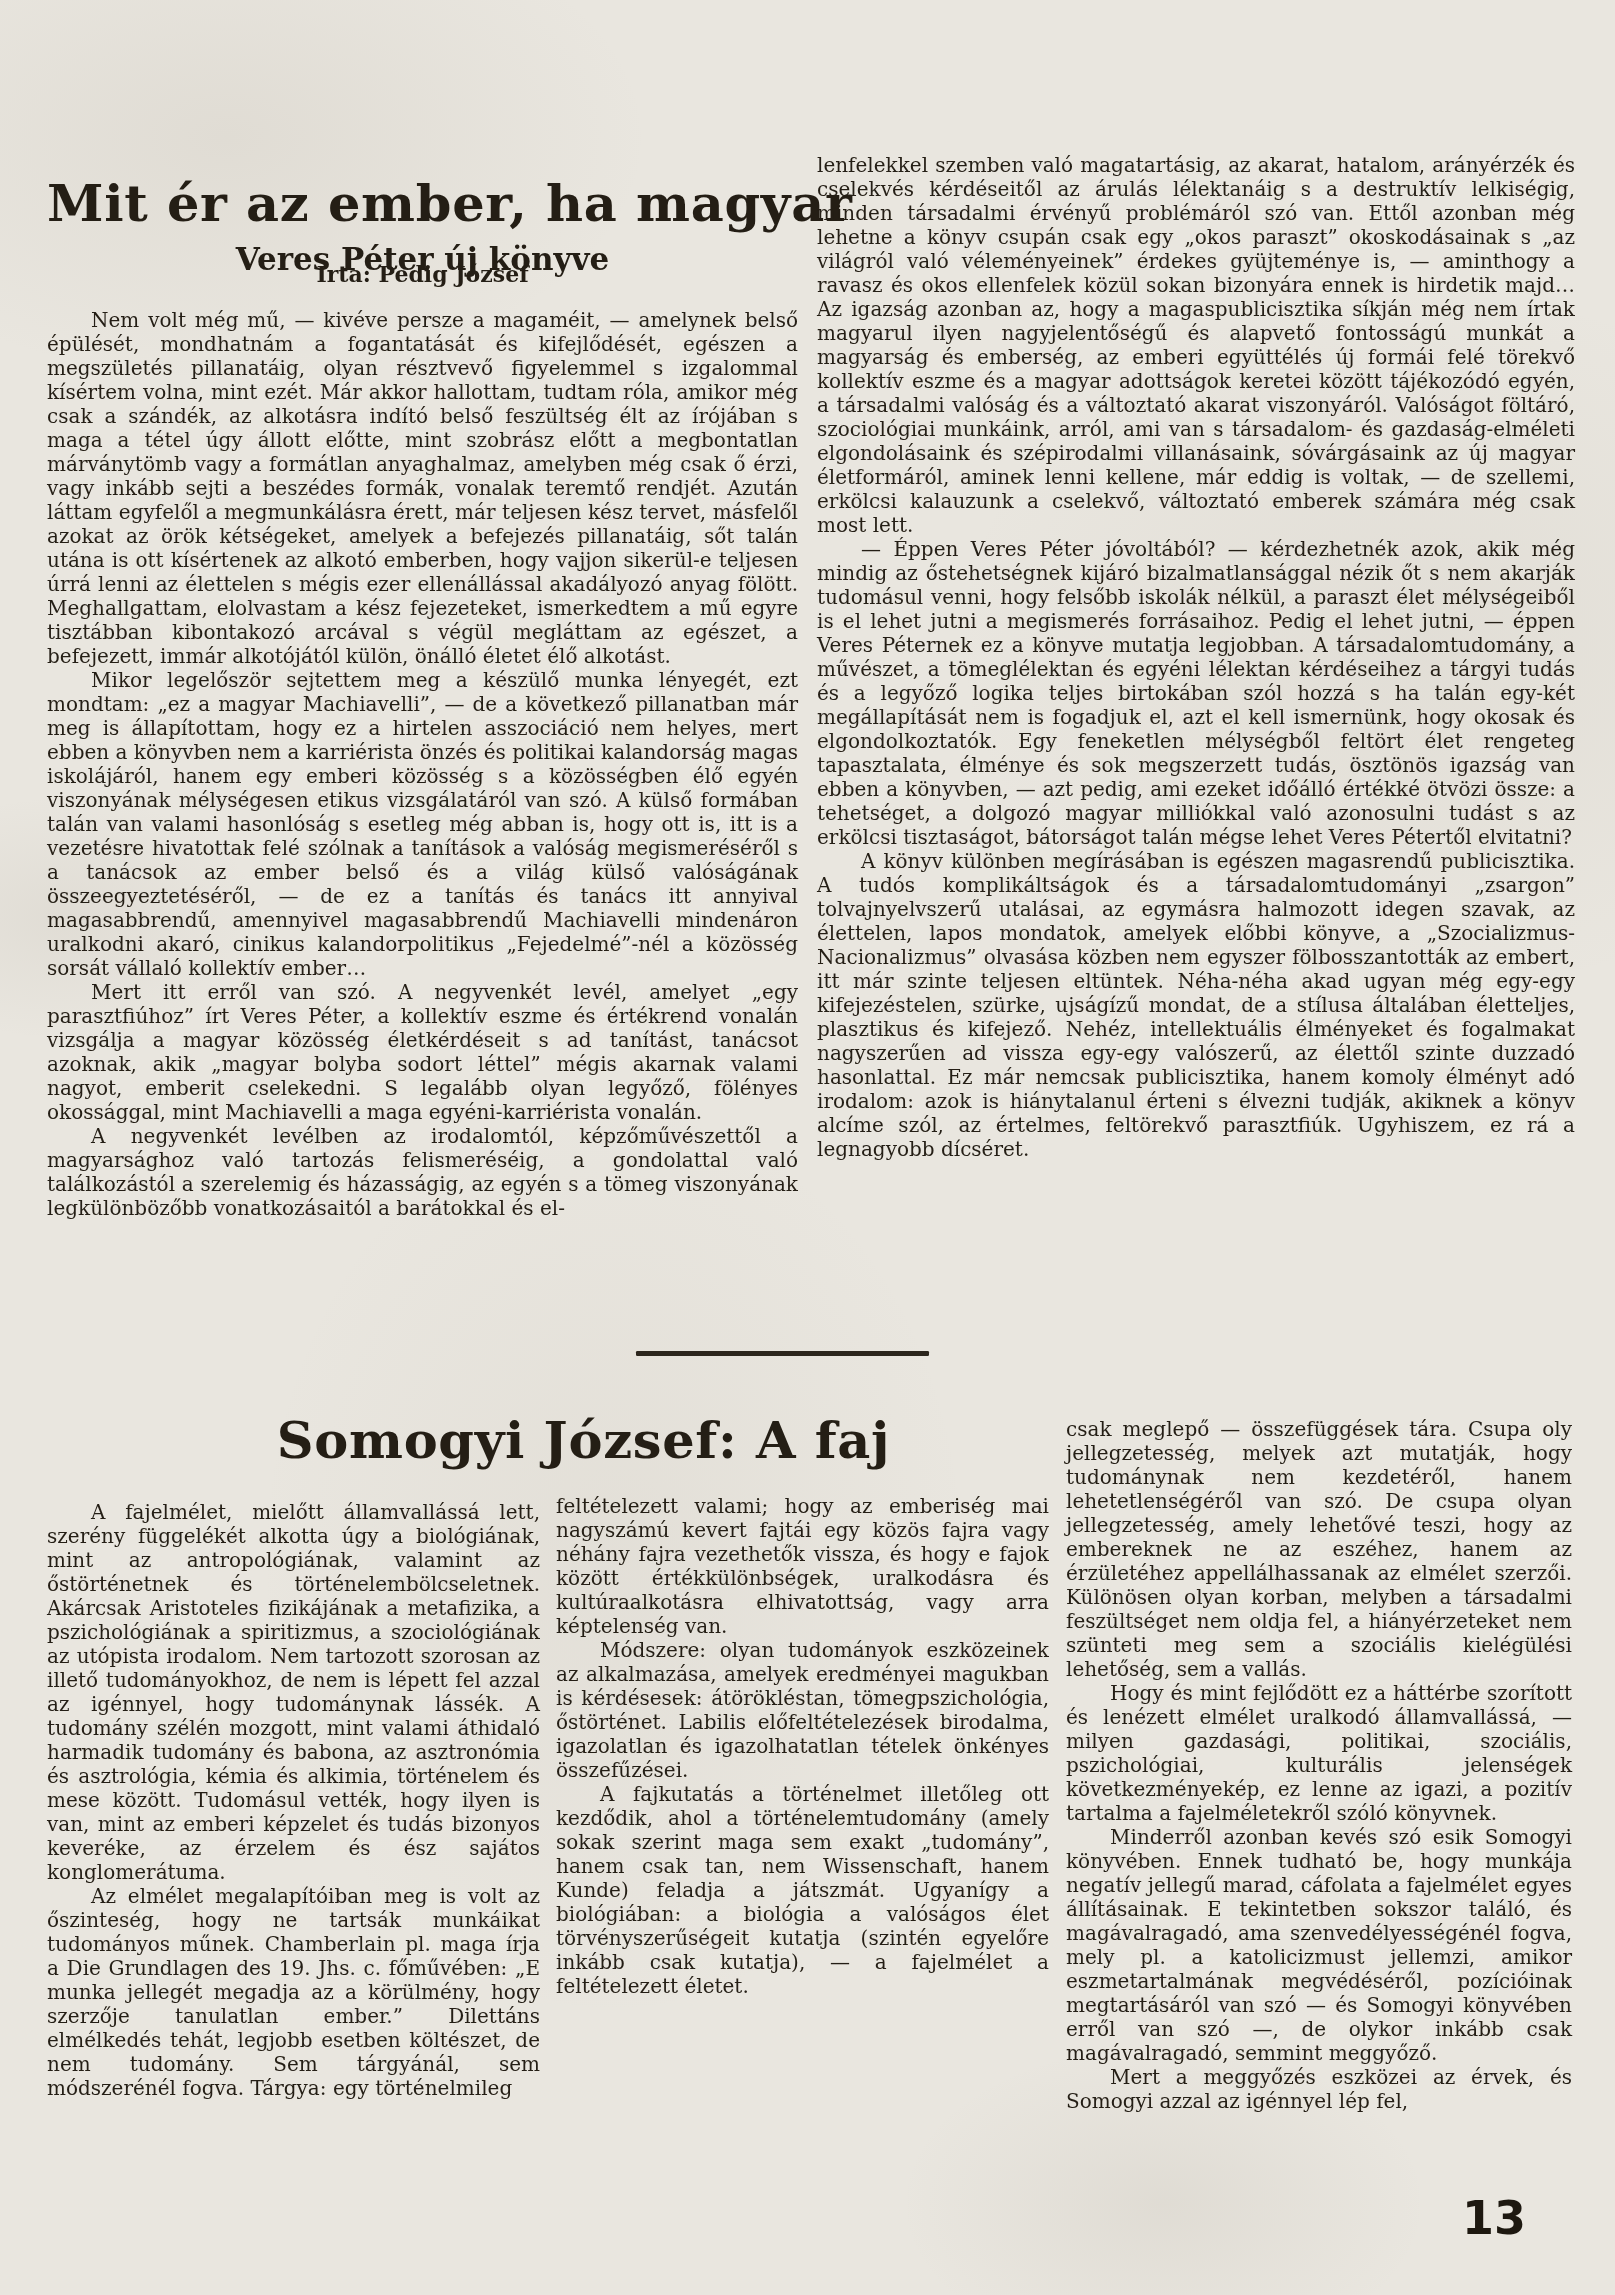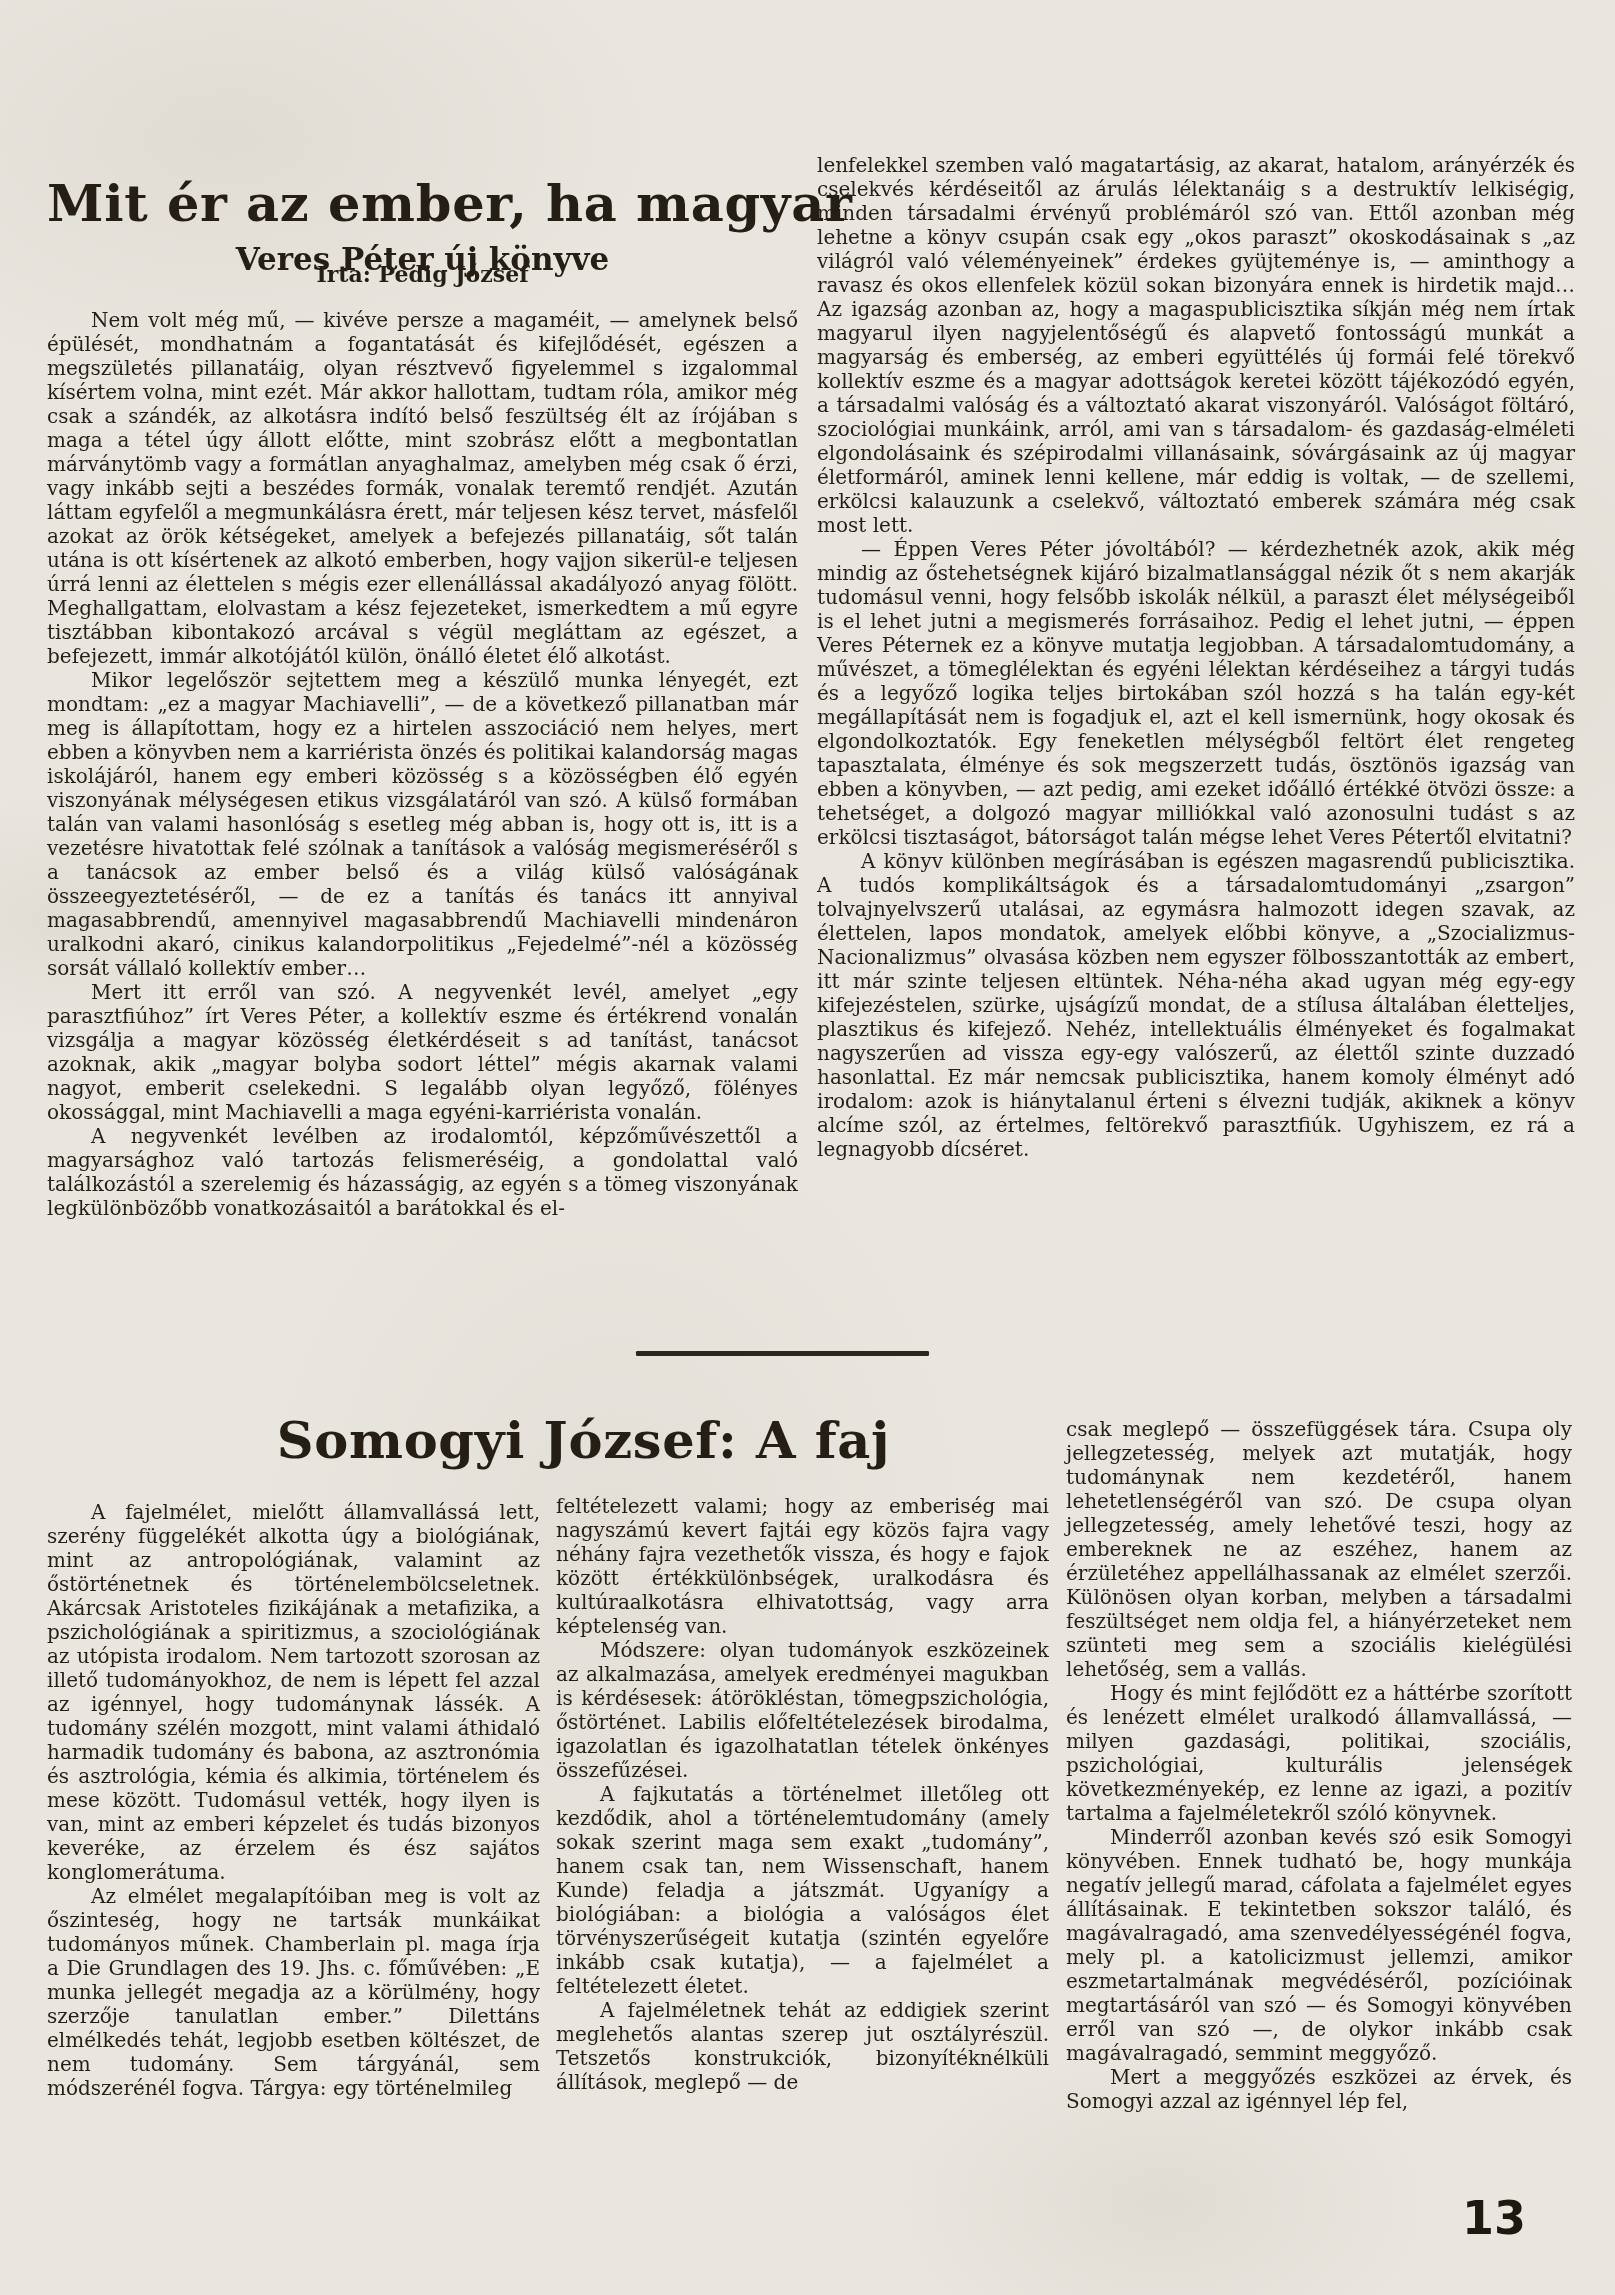--- a/index.html
+++ b/index.html
@@ -104,21 +104,20 @@
 
   <div class="col a2-col-1">
     <p>A fajelmélet, mielőtt államvallássá lett, szerény függelékét alkotta úgy a biológiának, mint az antropológiának, valamint az őstörténetnek és történelembölcseletnek. Akárcsak Aristoteles fizikájának a metafizika, a pszichológiának a spiritizmus, a szociológiának az utópista irodalom. Nem tartozott szorosan az illető tudományokhoz, de nem is lépett fel azzal az igénnyel, hogy tudománynak lássék. A tudomány szélén mozgott, mint valami áthidaló harmadik tudomány és babona, az asztronómia és asztrológia, kémia és alkimia, történelem és mese között. Tudomásul vették, hogy ilyen is van, mint az emberi képzelet és tudás bizonyos keveréke, az érzelem és ész sajátos konglomerátuma.</p>
     <p>Az elmélet megalapítóiban meg is volt az őszinteség, hogy ne tartsák munkáikat tudományos műnek. Chamberlain pl. maga írja a Die Grundlagen des 19. Jhs. c. főművében: „E munka jellegét megadja az a körülmény, hogy szerzője tanulatlan ember.” Dilettáns elmélkedés tehát, legjobb esetben költészet, de nem tudomány. Sem tárgyánál, sem módszerénél fogva. Tárgya: egy történelmileg</p>
   </div>
 
   <div class="col a2-col-2">
     <p class="cont">feltételezett valami; hogy az emberiség mai nagyszámú kevert fajtái egy közös fajra vagy néhány fajra vezethetők vissza, és hogy e fajok között értékkülönbségek, uralkodásra és kultúraalkotásra elhivatottság, vagy arra képtelenség van.</p>
     <p>Módszere: olyan tudományok eszközeinek az alkalmazása, amelyek eredményei magukban is kérdésesek: átörökléstan, tömegpszichológia, őstörténet. Labilis előfeltételezések birodalma, igazolatlan és igazolhatatlan tételek önkényes összefűzései.</p>
     <p>A fajkutatás a történelmet illetőleg ott kezdődik, ahol a történelemtudomány (amely sokak szerint maga sem exakt „tudomány”, hanem csak tan, nem Wissenschaft, hanem Kunde) feladja a játszmát. Ugyanígy a biológiában: a biológia a valóságos élet törvényszerűségeit kutatja (szintén egyelőre inkább csak kutatja), — a fajelmélet a feltételezett életet.</p>
-    <p>A fajelméletnek tehát az eddigiek szerint meglehetős alantas szerep jut osztályrészül. Tetszetős konstrukciók, bizonyítéknélküli állítások, meglepő — de</p>
   </div>
 
   <div class="col a2-col-3">
     <p class="cont">csak meglepő — összefüggések tára. Csupa oly jellegzetesség, melyek azt mutatják, hogy tudománynak nem kezdetéről, hanem lehetetlenségéről van szó. De csupa olyan jellegzetesség, amely lehetővé teszi, hogy az embereknek ne az eszéhez, hanem az érzületéhez appellálhassanak az elmélet szerzői. Különösen olyan korban, melyben a társadalmi feszültséget nem oldja fel, a hiányérzeteket nem szünteti meg sem a szociális kielégülési lehetőség, sem a vallás.</p>
     <p>Hogy és mint fejlődött ez a háttérbe szorított és lenézett elmélet uralkodó államvallássá, — milyen gazdasági, politikai, szociális, pszichológiai, kulturális jelenségek következményekép, ez lenne az igazi, a pozitív tartalma a fajelméletekről szóló könyvnek.</p>
     <p>Minderről azonban kevés szó esik Somogyi könyvében. Ennek tudható be, hogy munkája negatív jellegű marad, cáfolata a fajelmélet egyes állításainak. E tekintetben sokszor találó, és magávalragadó, ama szenvedélyességénél fogva, mely pl. a katolicizmust jellemzi, amikor eszmetartalmának megvédéséről, pozícióinak megtartásáról van szó — és Somogyi könyvében erről van szó —, de olykor inkább csak magávalragadó, semmint meggyőző.</p>
     <p>Mert a meggyőzés eszközei az érvek, és Somogyi azzal az igénnyel lép fel,</p>
   </div>
 
   <div class="page-number">13</div>

